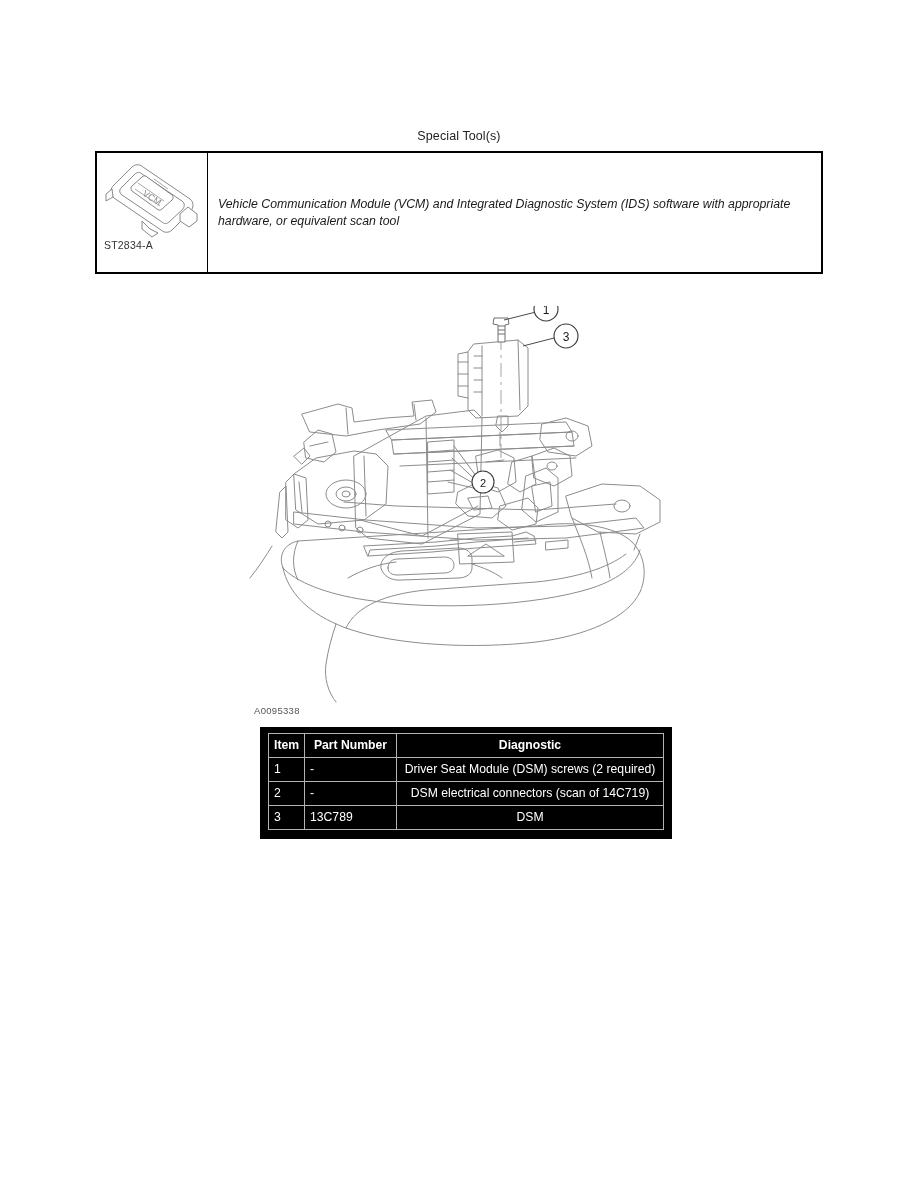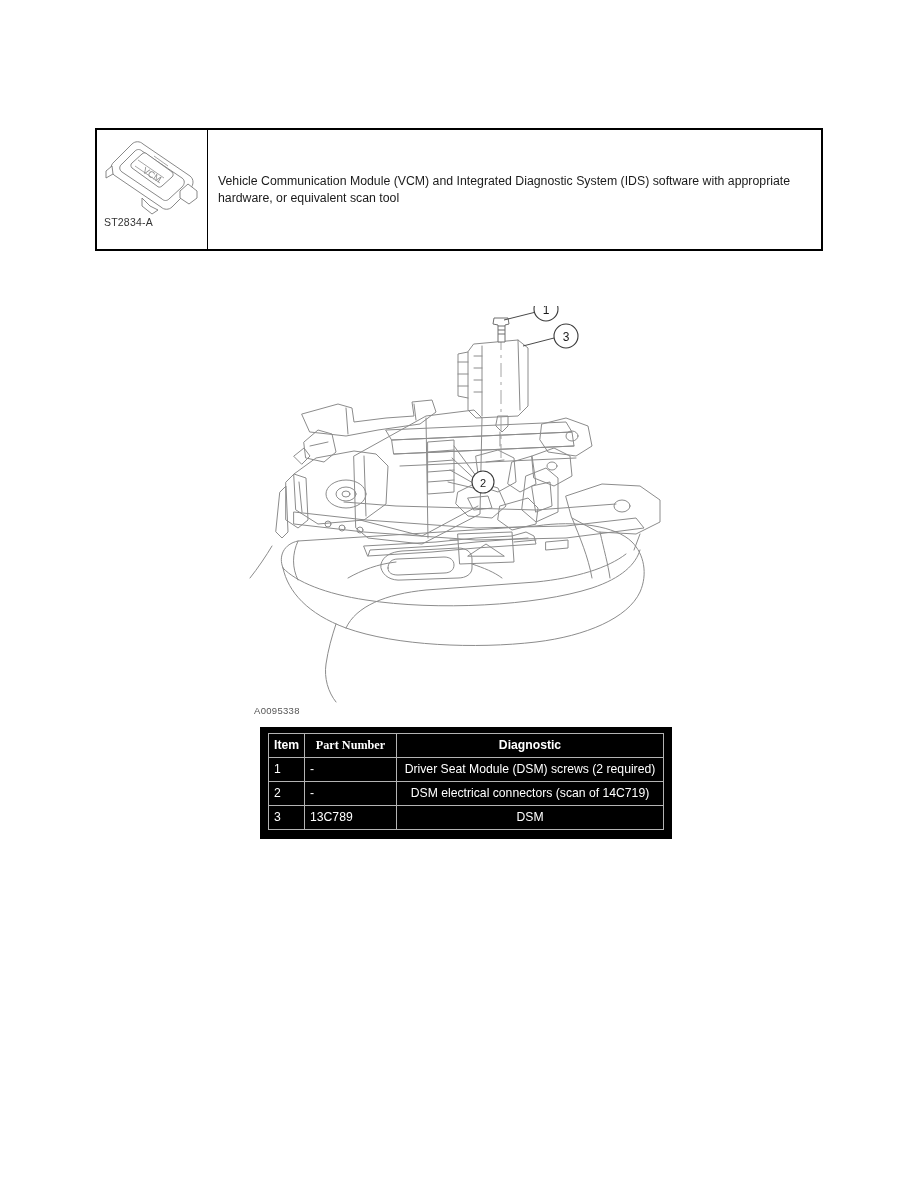--- a/index.html
+++ b/index.html
@@ -64,20 +64,21 @@
     flex: 1 1 auto;
     display: flex;
     align-items: center;
     padding: 0 14px 0 10px;
     box-sizing: border-box;
   }
   #special-tool-desc {
     font-size: 12.3px;
     line-height: 17px;
     color: #1a1a1a;
+    font-style: italic;
   }
 
   
   #illustration-section {
     position: absolute;
     left: 236px;
     top: 306px;
     width: 450px;
     height: 420px;
   }
@@ -125,34 +126,35 @@
     height: 15px;
     box-sizing: border-box;
     overflow: hidden;
     white-space: nowrap;
   }
   #parts-table th {
     font-weight: bold;
     text-align: center;
   }
   #parts-table th.col-item { width: 36px; }
-  #parts-table th.col-part { width: 92px; font-family: Liberation Serif, serif; }
+  #parts-table th.col-part { width: 92px; }
   #parts-table td.cell-item,
   #parts-table td.cell-part {
     text-align: left;
   }
   #parts-table td.cell-desc {
     text-align: center;
   }
 </style>
 </head>
 <body>
 
 <div id="special-tool-section">
 
+  <div id="special-tool-heading">Special Tool(s)</div>
 
   <div id="special-tool-table">
 
     <div id="special-tool-image-cell">
       <svg id="tool-illustration" viewBox="0 0 100 82">
         <g fill="#ffffff" stroke="#7a7a7a" stroke-width="0.9" stroke-linejoin="round">
 
           <path d="M12 26 L30 8 C33 5 38 5 41 8 L88 40 C92 43 92 49 88 53 L70 71 C67 74 62 74 59 71 L12 39 C8 36 8 29 12 26 Z"></path>
 
           <path d="M20 28 L33 15 C35 13 38 13 40 15 L80 42 C83 44 83 48 80 51 L67 63 C65 65 62 65 60 63 L20 36 C17 34 17 30 20 28 Z"></path>

